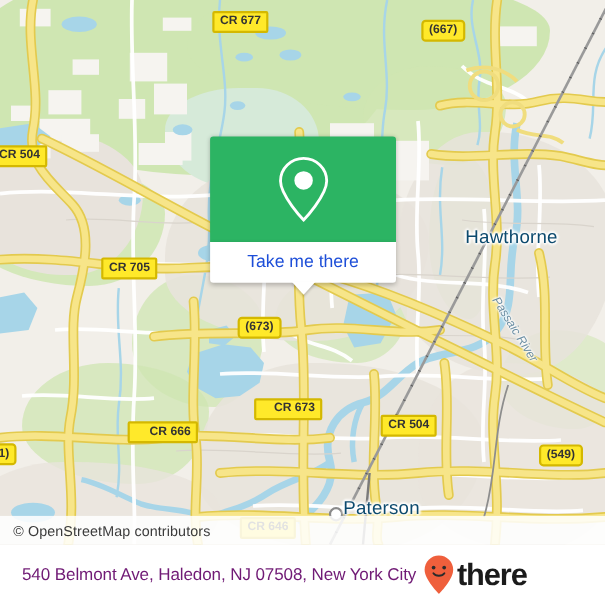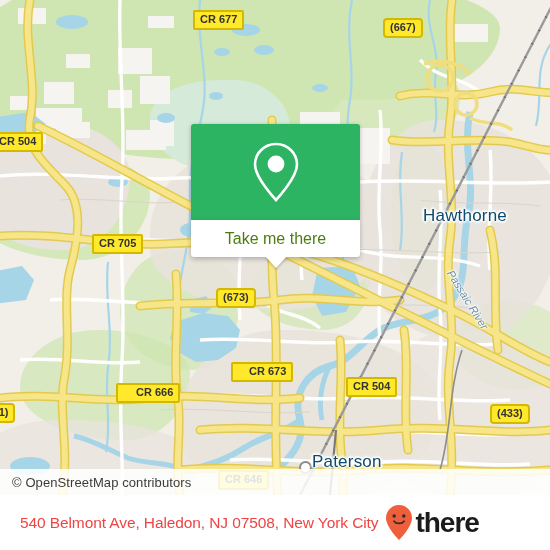--- a/index.html
+++ b/index.html
@@ -41,29 +41,29 @@
   #attrib{position:absolute;left:0;bottom:0;width:100%;height:26px;background:rgba(255,255,255,.86);
      display:flex;align-items:center;}
   #attrib span{font-size:13px;color:#3b3b3b;padding-left:12px;letter-spacing:.1px;}
 
   
   #popup{position:absolute;left:191px;top:124px;width:169px;}
   #popup-head{height:96px;background:#2cb463;border-radius:3px 3px 0 0;
       display:flex;align-items:center;justify-content:center;box-shadow:0 1px 4px rgba(0,0,0,.25);}
   #popup-body{height:37px;background:#fff;border-radius:0 0 3px 3px;
       display:flex;align-items:center;justify-content:center;box-shadow:0 2px 5px rgba(0,0,0,.25);position:relative;}
-  #popup-label{font-size:16px;color:#4d7c0f;text-align:center;}
+  #popup-label{font-size:16px;color:#1d4ed8;text-align:center;}
   #popup-tail{position:absolute;left:50%;bottom:-11px;transform:translateX(-50%);
       width:0;height:0;border-left:11px solid transparent;border-right:11px solid transparent;
       border-top:12px solid #fff;filter:drop-shadow(0 2px 1px rgba(0,0,0,.18));}
 
   
   #footer{position:absolute;left:0;top:495px;width:550px;height:55px;background:#fff;
       display:flex;align-items:center;}
-  #footer-addr{font-size:15.5px;color:#ef4444;padding-left:20px;white-space:nowrap;letter-spacing:-.1px;}
+  #footer-addr{font-size:15.5px;color:#701a75;padding-left:20px;white-space:nowrap;letter-spacing:-.1px;}
   #brand{display:flex;align-items:center;margin-left:6px;}
   #brand-name{font-size:28px;font-weight:700;color:#1b1b1b;letter-spacing:-1px;margin-left:1px;}
 </style>
 </head>
 <body>
 
 <div id="root">
 
   <div id="map">
 
@@ -240,21 +240,21 @@
     </div>
 
     <div class="layer" id="shields">
         <div class="shield rect" style="left: 193px; top: 10px;">CR 677</div>
         <div class="shield round" style="left: 383px; top: 18px;">(667)</div>
         <div class="shield rect" style="left: -8px; top: 132px;">CR 504</div>
         <div class="shield rect" style="left: 92px; top: 234px;">CR 705</div>
         <div class="shield round" style="left: 216px; top: 288px;">(673)</div>
         <div class="shield rect" style="left: 231px; top: 362px; padding-left: 16px;">CR 673</div>
         <div class="shield rect" style="left: 346px; top: 377px;">CR 504</div>
-        <div class="shield round" style="left: 490px; top: 404px;">(433)</div>
+        <div class="shield round" style="left: 490px; top: 404px;">(549)</div>
         <div class="shield rect" style="left: 116px; top: 383px; padding-left: 18px;">CR 666</div>
         <div class="shield round" style="left: -12px; top: 403px;">(1)</div>
         <div class="shield rect" style="left: 210px; top: 470px; margin-left: 8px;">CR 646</div>
       </div>
 
     <div id="attrib">
       <span>© OpenStreetMap contributors</span>
     </div>
   </div>
 

